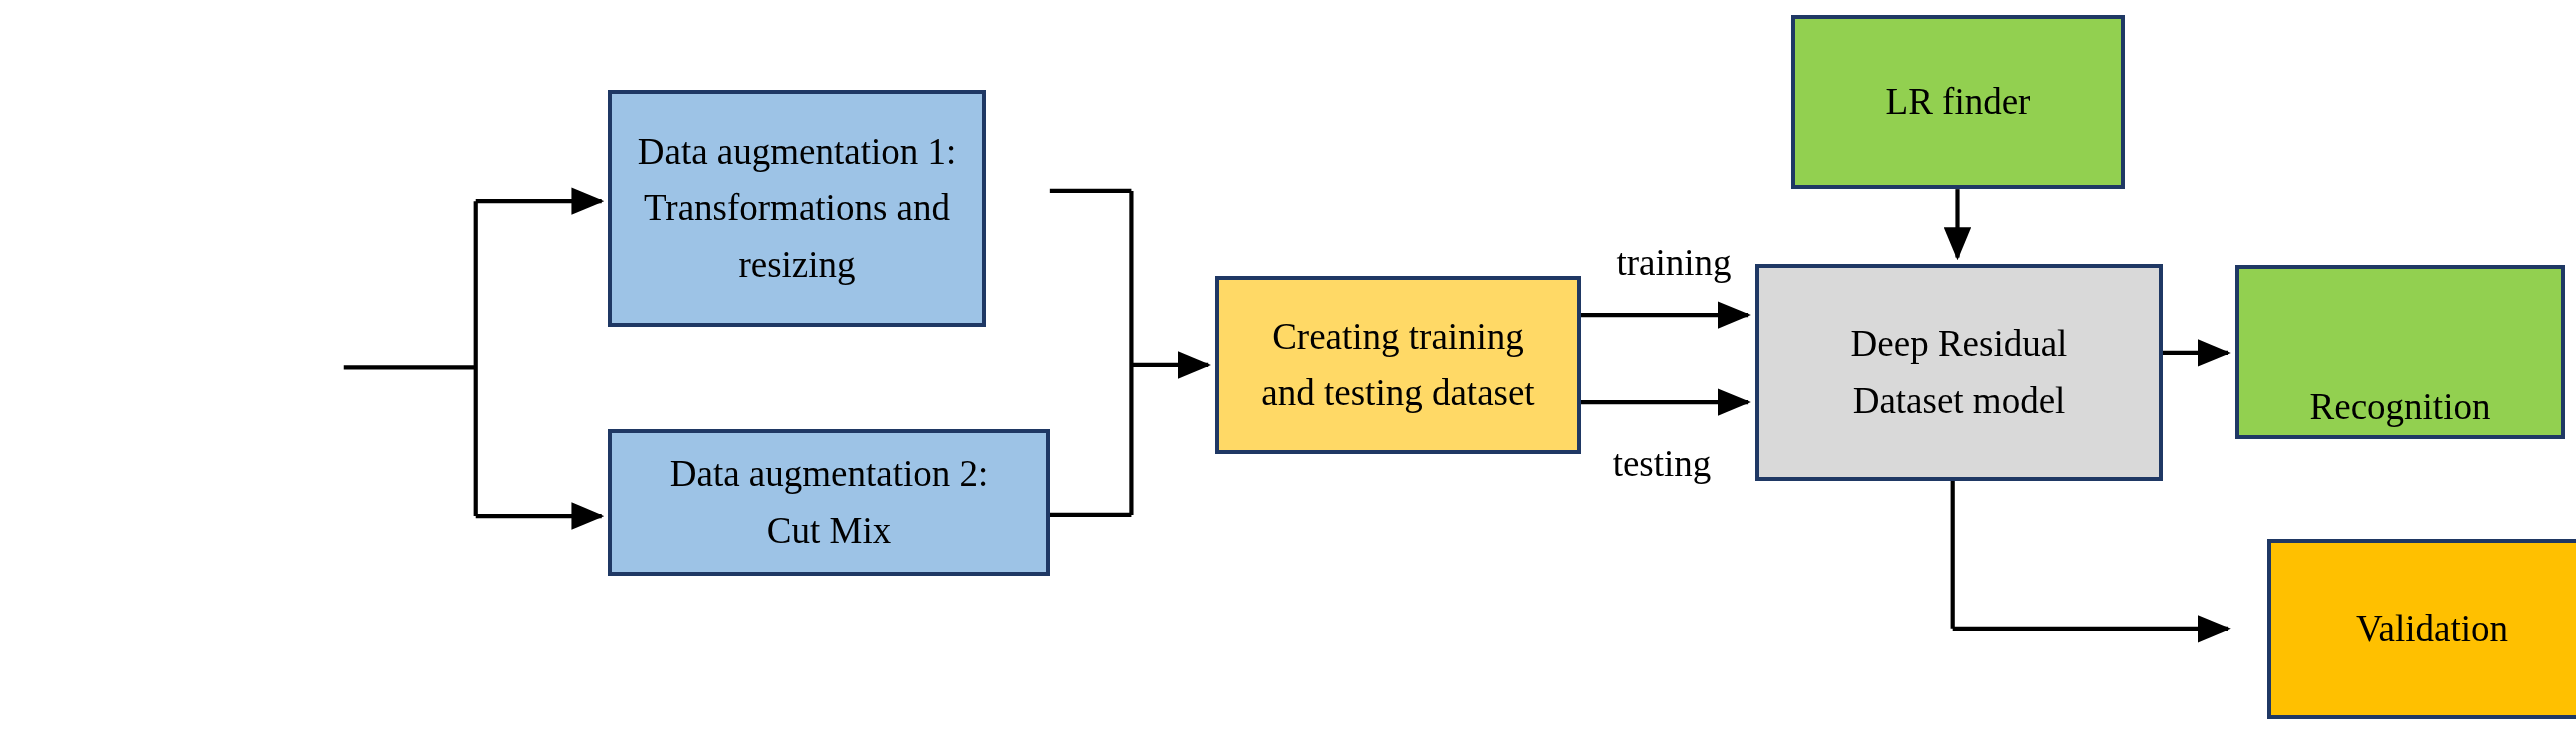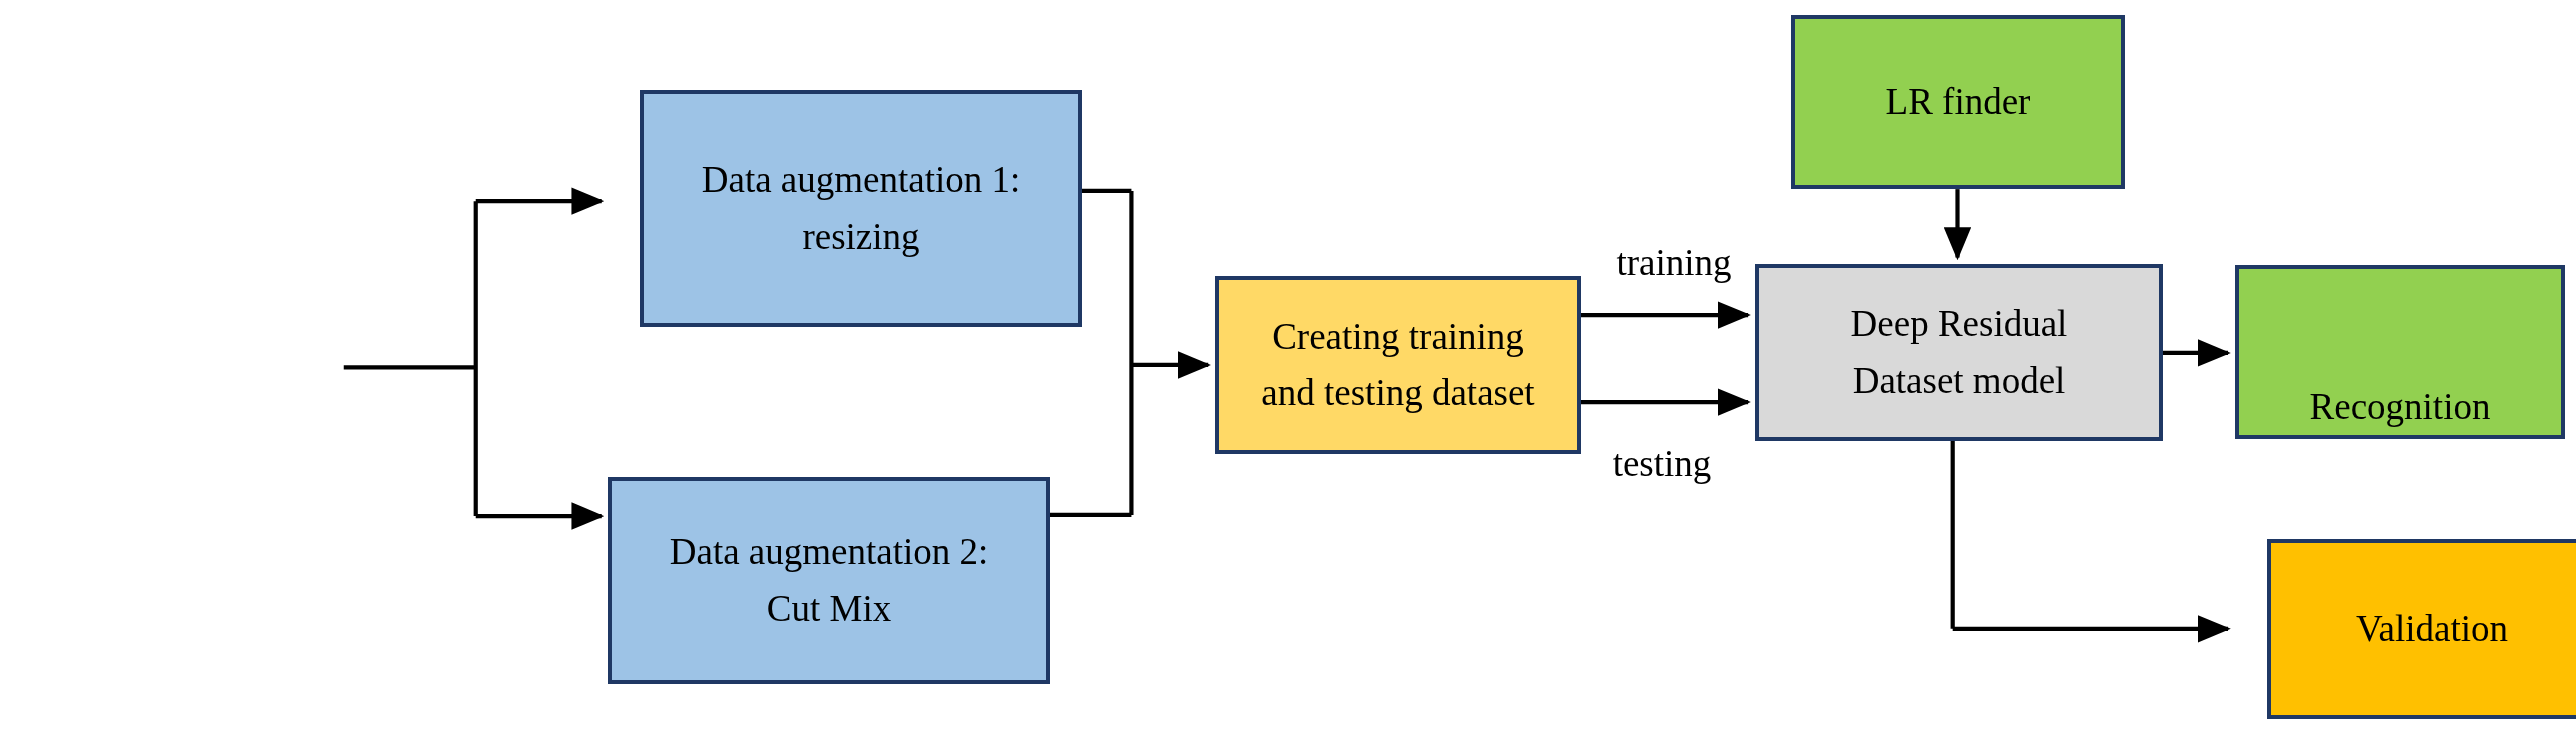--- a/index.html
+++ b/index.html
@@ -31,25 +31,25 @@
     flex-direction: column;
     justify-content: center;
     align-items: center;
     text-align: center;
     font-size: 37px;
     line-height: 1.52;
   }
   .node .line { display: block; white-space: nowrap; }
 
   .node-dataset     { left: 15px;   top: 280px; width: 329px; height: 174px; }
-  .node-aug1        { left: 640px; top: 90px; width: 442px; height: 237px; }
-  .node-aug2        { left: 608px; top: 429px; width: 442px; height: 207px; margin-top: 48px; }
+  .node-aug1        { left: 608px; top: 90px; width: 378px; height: 237px; }
+  .node-aug2        { left: 608px; top: 429px; width: 442px; height: 147px; }
   .node-creating    { left: 1215px; top: 276px; width: 366px; height: 178px; }
   .node-lr          { left: 1791px; top: 15px;  width: 334px; height: 174px; }
-  .node-model       { left: 1755px; top: 264px; width: 408px; height: 177px; }
+  .node-model       { left: 1755px; top: 264px; width: 408px; height: 217px; }
   .node-recognition { left: 2235px; top: 265px; width: 330px; height: 174px; justify-content: flex-end; }
   .node-validation  { left: 2235px; top: 539px; width: 330px; height: 180px; margin-left: 32px; }
 
   .edge-label {
     position: absolute;
     font-size: 37px;
     line-height: 1.1;
     text-align: center;
     white-space: nowrap;
   }
@@ -88,20 +88,21 @@
 
     <path class="connector" marker-end="url(#arrow)" d="M 3605 588 H 3714"></path>
 
     <path class="connector" d="M 3255 735 V 1048"></path>
     <path class="connector" marker-end="url(#arrow)" d="M 3255 1048 H 3714"></path>
   </svg>
 
 
   <div class="node node-aug1" style="background-color: rgb(157, 195, 230);">
     <span class="line">Data augmentation 1:</span>
+    <span class="line">Transformations and</span>
     <span class="line">resizing</span>
   </div>
 
   <div class="node node-aug2" style="background-color: rgb(157, 195, 230);">
     <span class="line">Data augmentation 2:</span>
     <span class="line">Cut Mix</span>
   </div>
 
   <div class="node node-creating" style="background-color: rgb(255, 217, 102);">
     <span class="line">Creating training</span>

